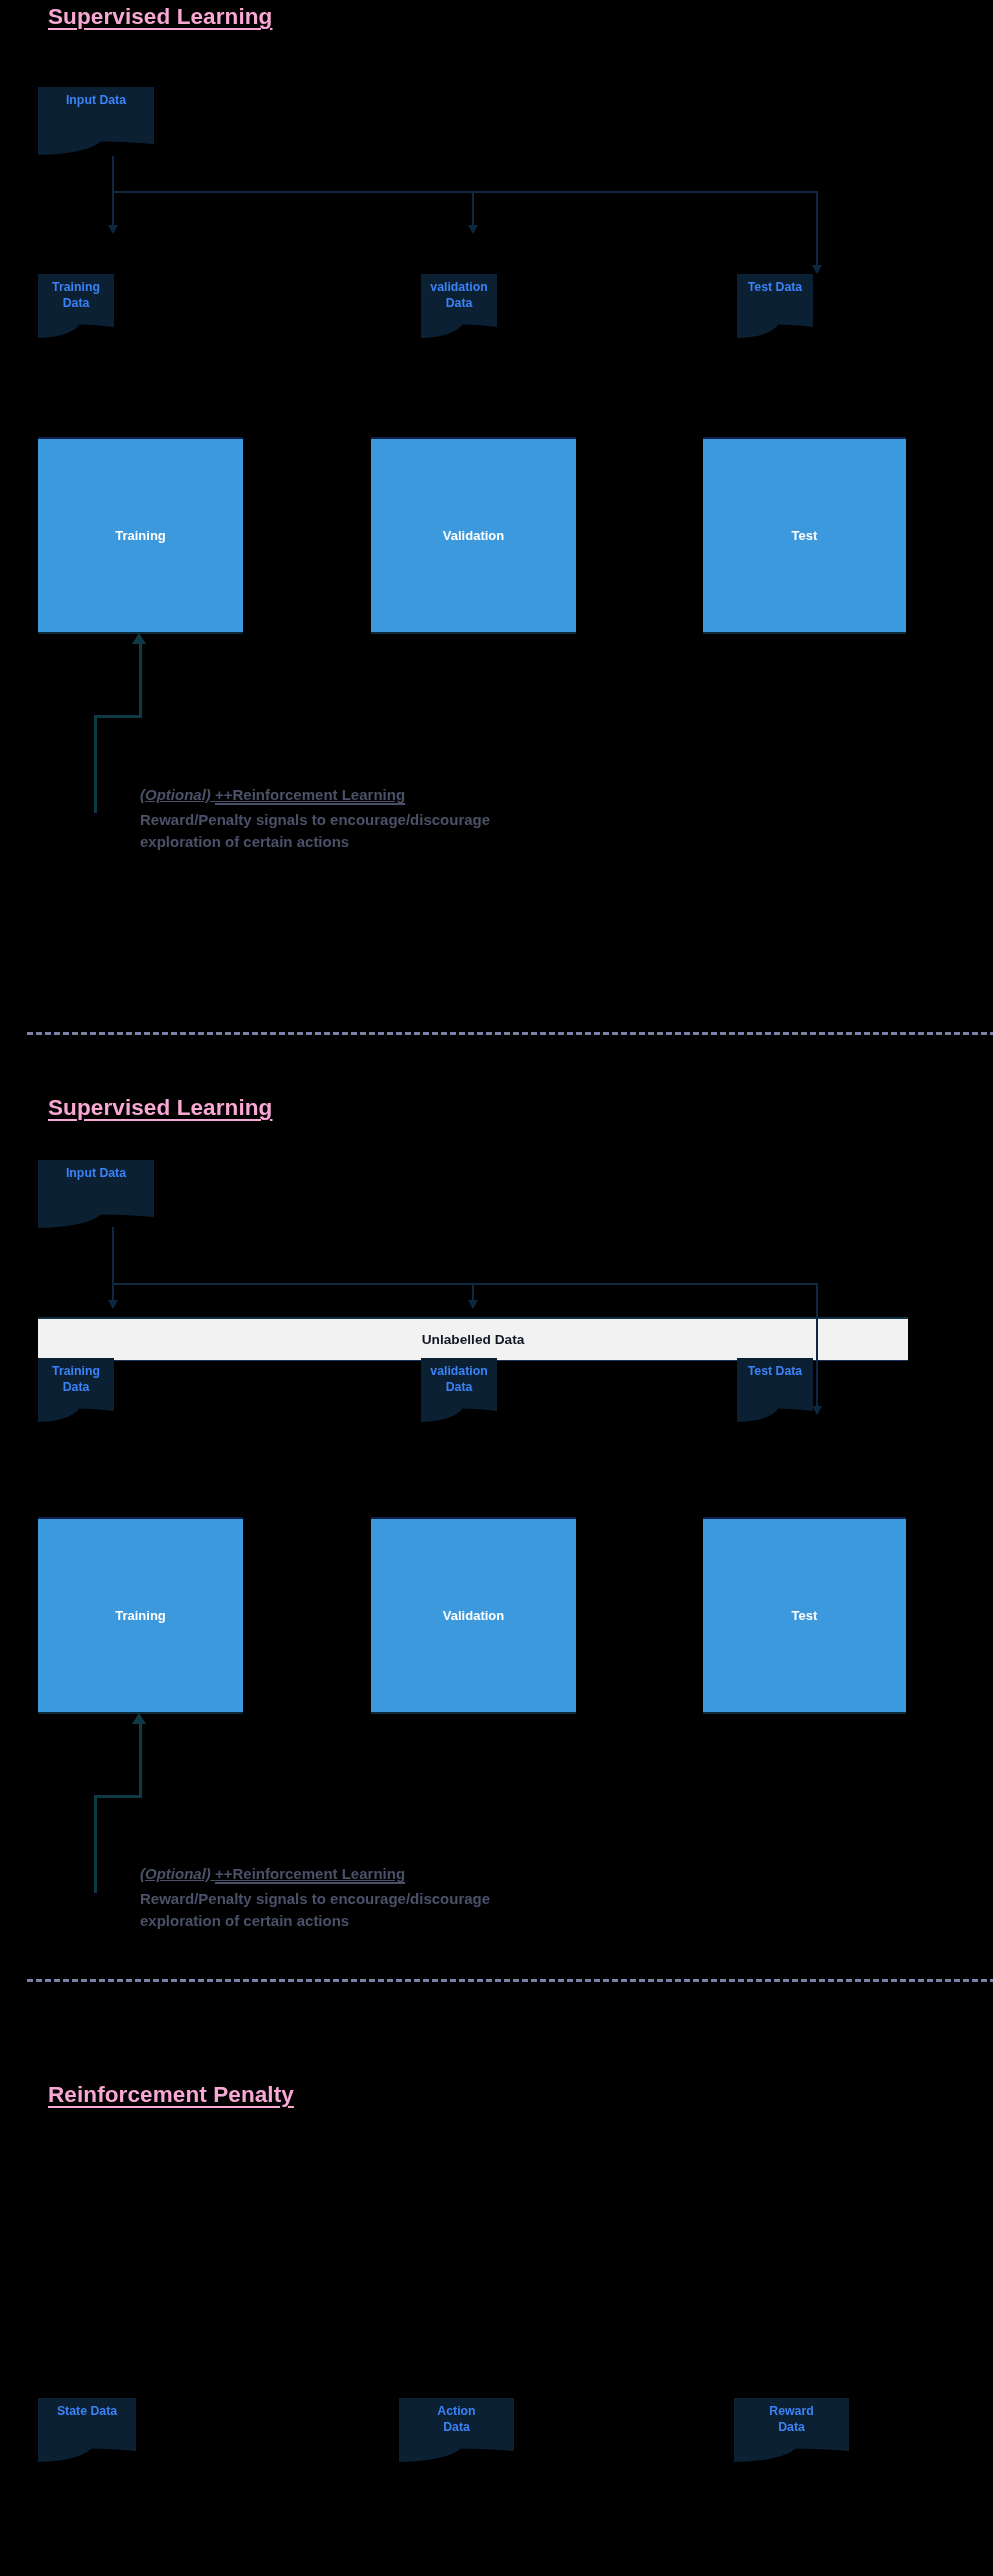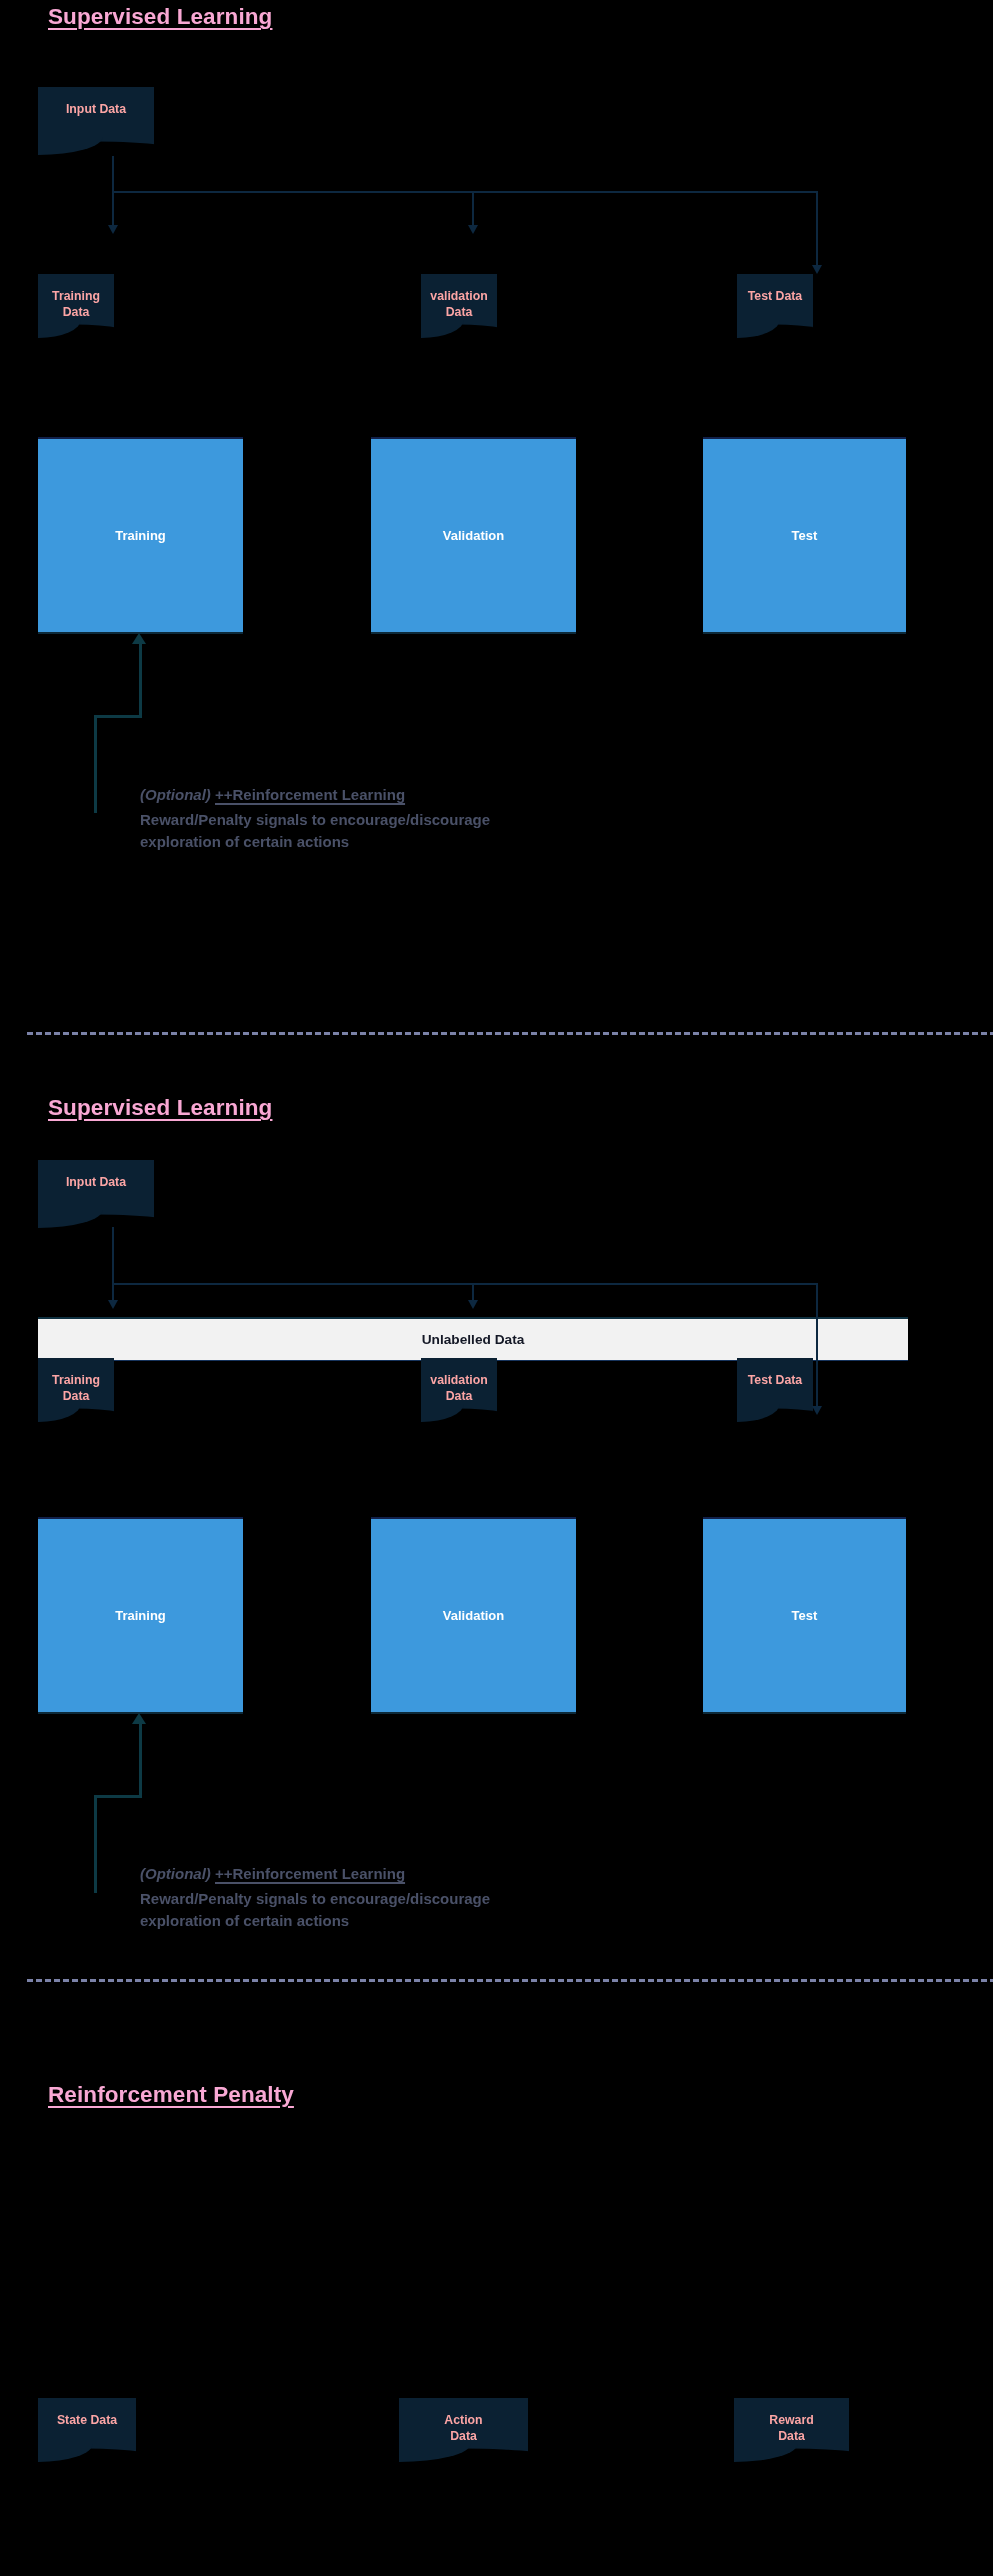--- a/index.html
+++ b/index.html
@@ -28,30 +28,30 @@
     text-decoration: underline;
     text-decoration-thickness: 2px;
     text-underline-offset: 4.1px;
     white-space: nowrap;
   }
 
   
   .doc-box {
     position: absolute;
     background: #0b2133;
-    color: #fca5a5;
+    color: #3b82f6;
     font-family: "Liberation Sans", sans-serif;
     font-weight: bold;
     font-size: 12.3px;
     line-height: 1.28;
     text-align: center;
     display: flex;
     align-items: flex-start;
     justify-content: center;
-    padding-top: 15px;
+    padding-top: 6px;
     -webkit-clip-path: path("M0,0 H10000 V10000 H0 Z");
   }
   .doc-box .doc-label { position: relative; z-index: 3; white-space: pre-line; }
   
   .doc-box::after {
     content: "";
     position: absolute;
     left: 0; right: 0; bottom: -0.7px;
     height: 23px;
     background: #000000;
@@ -129,21 +129,21 @@
   }
 
   
   .rl-note {
     position: absolute;
     font-family: "Liberation Sans", sans-serif;
     color: #4a5168;
     font-size: 15px;
     line-height: 1.45;
   }
-  .rl-note .headline { font-weight: bold; white-space: nowrap; }
+  .rl-note .headline { font-weight: bold; white-space: nowrap; text-decoration: underline; }
   .rl-note .opt { font-style: italic; font-weight: bold; }
   .rl-note .rl-name { text-decoration: underline; text-decoration-thickness: 2px; text-underline-offset: 3.4px; }
   .rl-note .body { font-weight: bold; margin-top: 3px; white-space: pre-line; }
 </style>
 </head>
 <body>
 
 <div id="page">
 
   <div class="section-title" style="left:48px; top:4.1px;">Supervised Learning</div>
@@ -253,21 +253,21 @@
 exploration of certain actions</div>
   </div>
 
   <div class="divider" style="left:27px; top:1979px; width:969px;"></div>
 
   <div class="section-title" style="left:48px; top:2082px;">Reinforcement Penalty</div>
 
   <div class="doc-box" style="left:38px; top:2398px; width:98px; height:63px;">
     <span class="doc-label">State Data</span>
   </div>
-  <div class="doc-box" style="left:399px; top:2398px; width:129px; height:63px;">
+  <div class="doc-box" style="left:399px; top:2398px; width:115px; height:63px;">
     <span class="doc-label">Action
 Data</span>
   </div>
   <div class="doc-box" style="left:734px; top:2398px; width:115px; height:63px;">
     <span class="doc-label">Reward
 Data</span>
   </div>
 
 </div>
 

